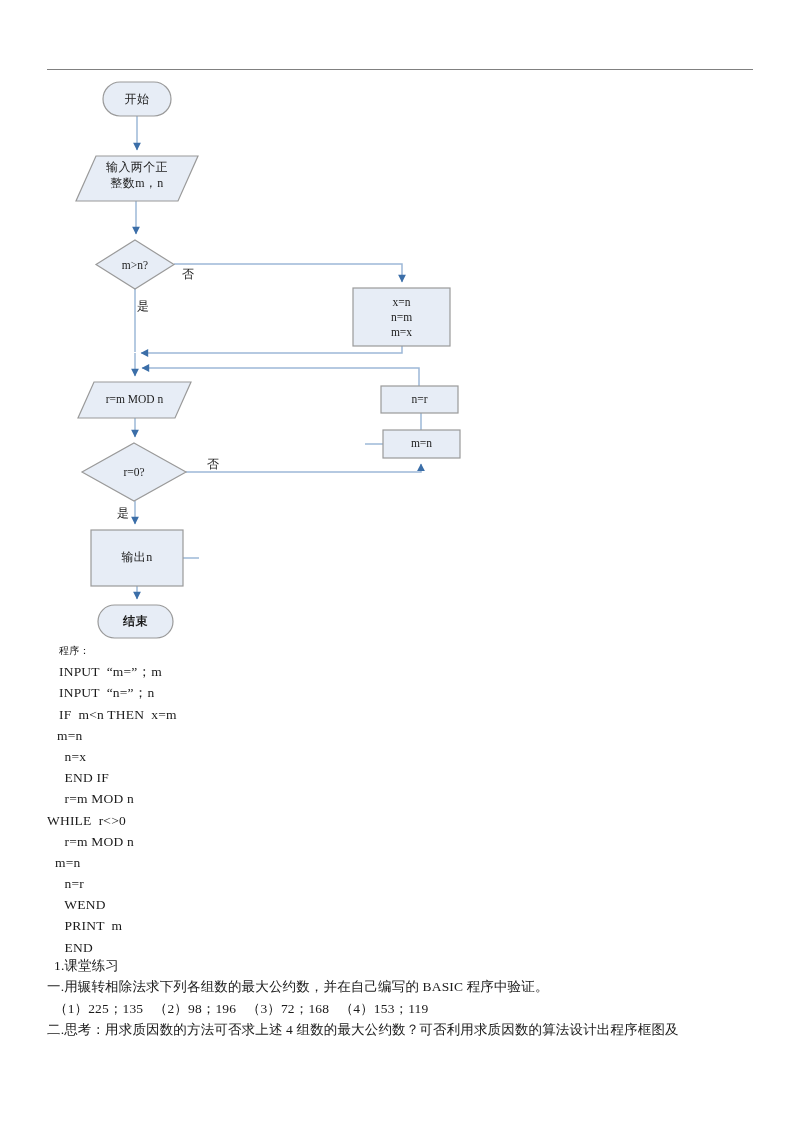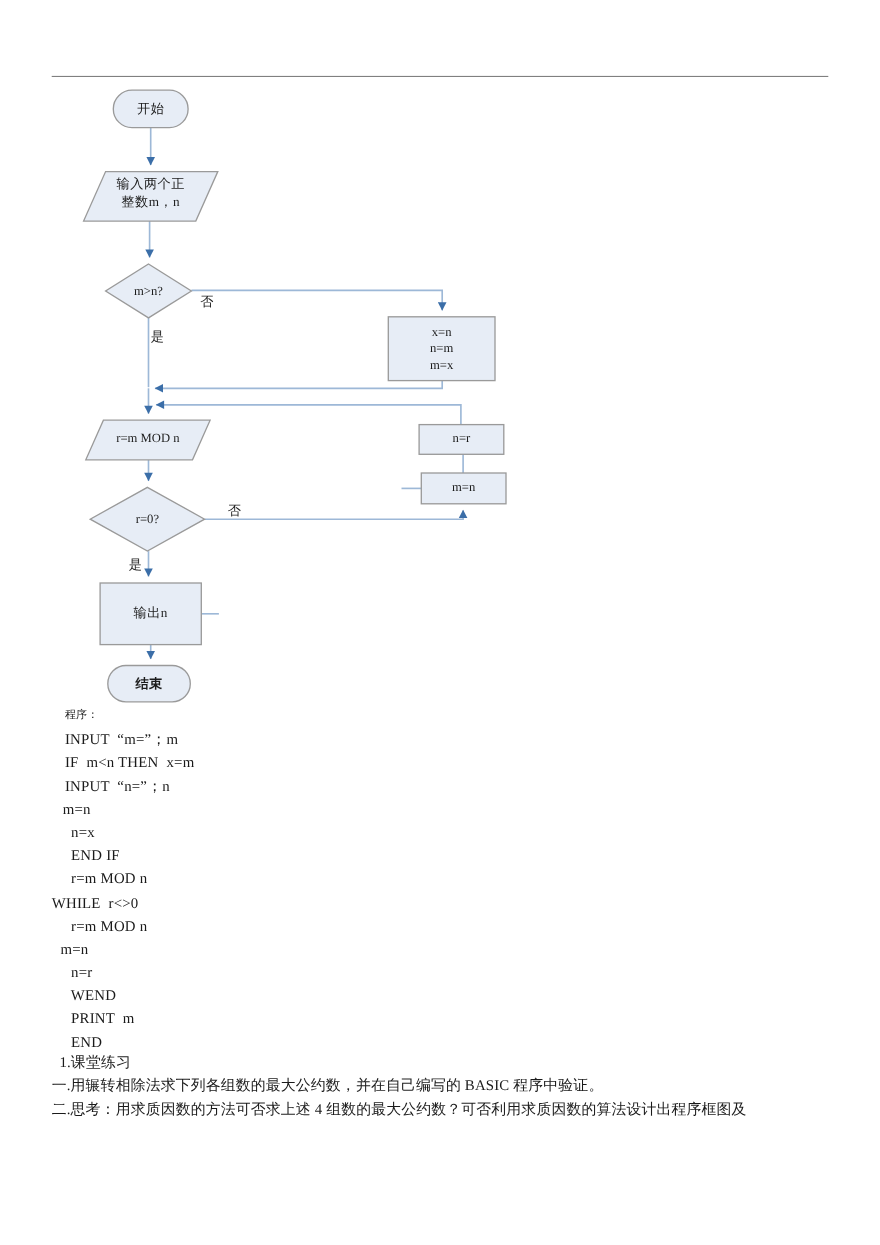--- a/index.html
+++ b/index.html
@@ -193,34 +193,35 @@
 
     <div class="edge-label" style="left:182px; top:266px;">否</div>
     <div class="edge-label" style="left:137px; top:298px;">是</div>
     <div class="edge-label" style="left:207px; top:456px;">否</div>
     <div class="edge-label" style="left:117px; top:505px;">是</div>
   </div>
 
   <div class="code-block">
     <div class="code-line cjk" style="padding-left:12px;">程序：</div>
     <div class="code-line" style="padding-left:12px;">INPUT  “m=”；m</div>
+    <div class="code-line" style="padding-left:12px;">INPUT  “n=”；n</div>
     <div class="code-line" style="padding-left:12px;">IF  m&lt;n THEN  x=m</div>
-    <div class="code-line" style="padding-left:12px;">INPUT  “n=”；n</div>
     <div class="code-line" style="padding-left:10px;">m=n</div>
     <div class="code-line" style="padding-left:14px;"> n=x</div>
     <div class="code-line" style="padding-left:14px;"> END IF</div>
     <div class="code-line" style="padding-left:14px;"> r=m MOD n</div>
     <div class="code-line" style="padding-left:0px;">WHILE  r&lt;&gt;0</div>
     <div class="code-line" style="padding-left:14px;"> r=m MOD n</div>
     <div class="code-line" style="padding-left:8px;">m=n</div>
     <div class="code-line" style="padding-left:14px;"> n=r</div>
     <div class="code-line" style="padding-left:14px;"> WEND</div>
     <div class="code-line" style="padding-left:14px;"> PRINT  m</div>
     <div class="code-line" style="padding-left:14px;"> END</div>
   </div>
 
   <div class="exercises">
     <div class="ex-line indent">1.课堂练习</div>
     <div class="ex-line">一.用辗转相除法求下列各组数的最大公约数，并在自己编写的 BASIC 程序中验证。</div>
+    <div class="ex-line indent">（1）225；135   （2）98；196   （3）72；168   （4）153；119</div>
     <div class="ex-line">二.思考：用求质因数的方法可否求上述 4 组数的最大公约数？可否利用求质因数的算法设计出程序框图及</div>
   </div>
 
 </div>
 
 </body></html>

